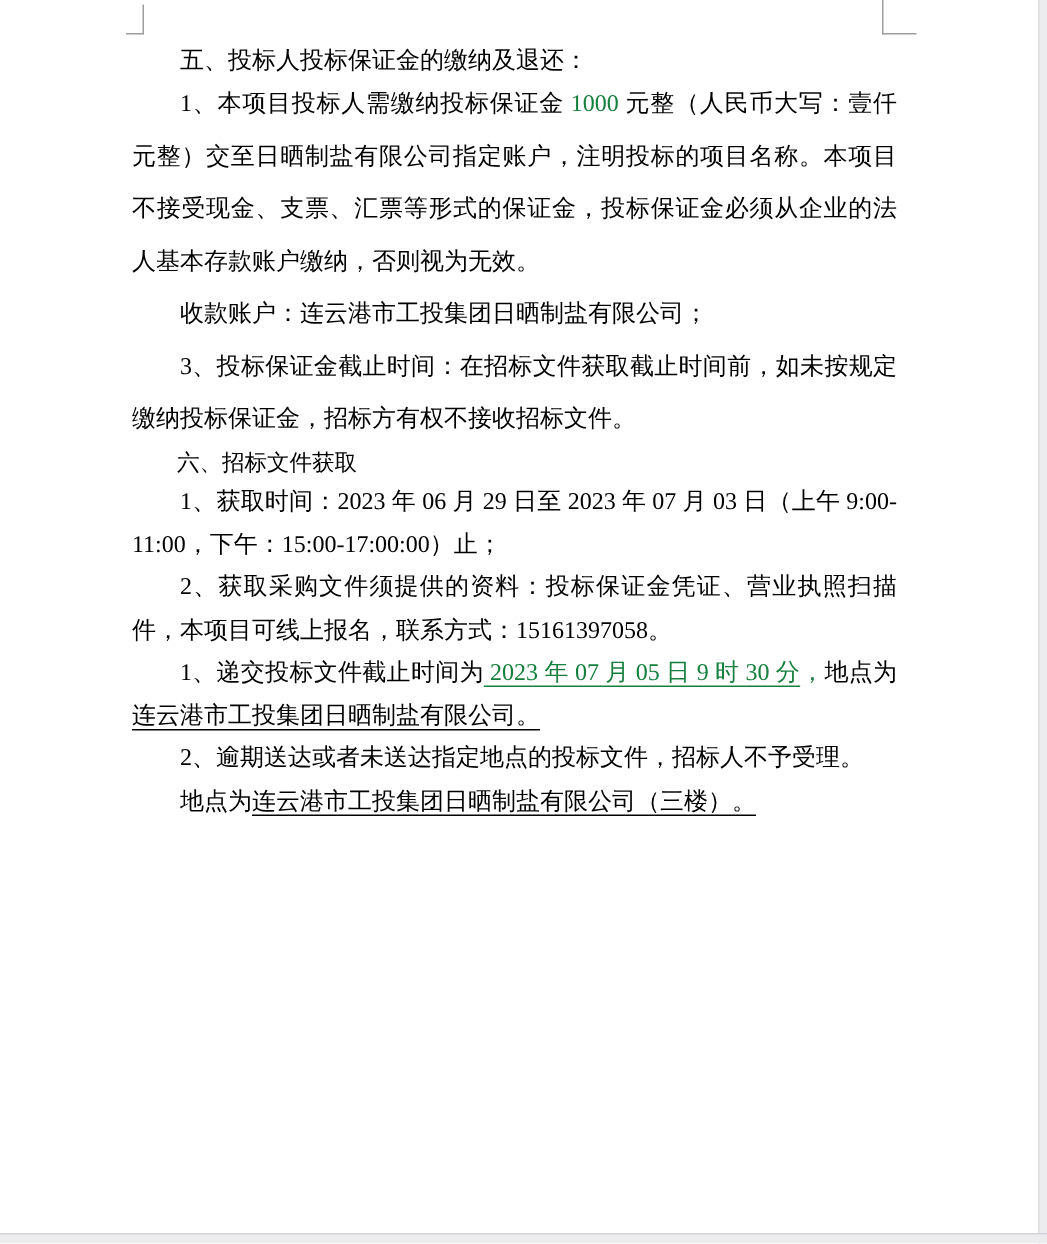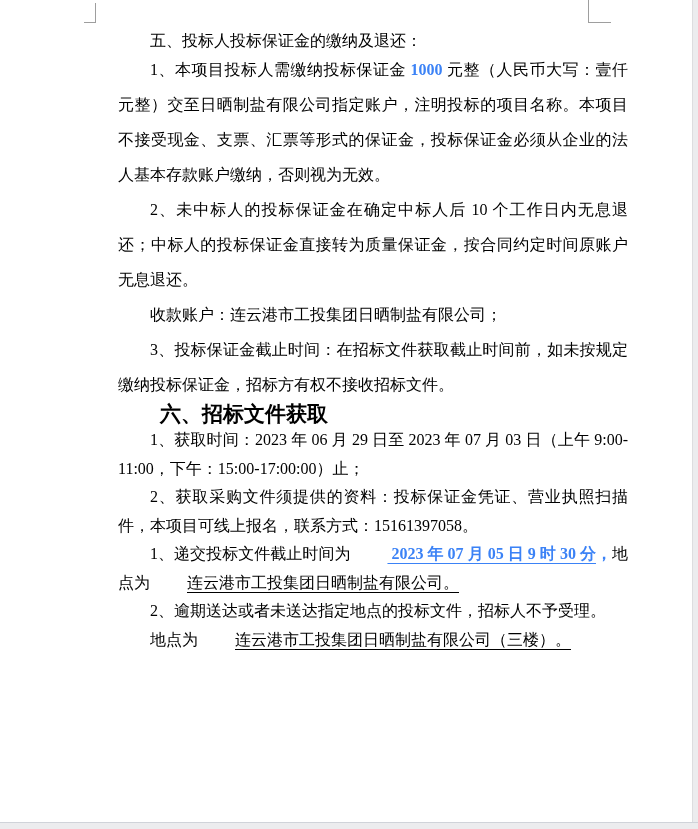--- a/index.html
+++ b/index.html
@@ -12,48 +12,47 @@
   
   .edge-right{position:absolute;top:0;right:0;width:5px;height:100%;
     background:#ececee;border-left:1px solid #dddddf;}
   .edge-bottom{position:absolute;left:0;bottom:0;width:100%;height:6px;
     background:#ececee;border-top:1px solid #d0d3d9;}
   
   .crop-left{position:absolute;left:84px;top:3px;width:11px;height:19px;
     border-right:1px solid #9e9e9e;border-bottom:1px solid #9e9e9e;}
   .crop-right{position:absolute;left:588px;top:0;width:22px;height:22px;
     border-left:1px solid #9e9e9e;border-bottom:1px solid #9e9e9e;}
-  .content{position:absolute;left:118px;top:30px;width:510px;}
+  .content{position:absolute;left:88px;top:30px;width:510px;}
   .content p{margin:0;text-align:justify;text-indent:2em;}
-  .h{font-weight:bold;font-size:21px;line-height:24px;margin:0;}
+  .h{font-weight:normal;font-size:15px;line-height:24px;margin:0;}
   .h-plain{font-weight:normal;font-size:16px;line-height:22px;margin:0 0 26px 0;}
   .h-six{margin-top:-8px;}
   .h-seven{margin-top:2px;}
   .h-eight{margin-top:2px;}
   .h-nine{margin-top:14px;}
   .s5{line-height:35px;}
   .s678{line-height:28.5px;}
-  .red{color:#3b82f6;font-weight:bold;}
-  .u{text-decoration:underline;text-underline-offset:4px;margin-left:37px;}
+  .red{color:#15803d;}
+  .u{text-decoration:underline;text-underline-offset:4px;}
 </style>
 </head>
 <body>
 
 <div class="page">
 
   <div class="crop-left"></div>
   <div class="crop-right"></div>
 
   <div class="content">
 
     <p class="h-plain">五、投标人投标保证金的缴纳及退还：</p>
 
     <p class="s5"><span>1、本项目投标人需缴纳投标保证金 </span><span class="red">1000</span><span> 元整（人民币大写：壹仟元整）交至日晒制盐有限公司指定账户，注明投标的项目名称。本项目不接受现金、支票、汇票等形式的保证金，投标保证金必须从企业的法人基本存款账户缴纳，否则视为无效。</span></p>
 
-    <p class="s5">2、未中标人的投标保证金在确定中标人后 10 个工作日内无息退还；中标人的投标保证金直接转为质量保证金，按合同约定时间原账户无息退还。</p>
 
     <p class="s5">收款账户：连云港市工投集团日晒制盐有限公司；</p>
 
     <p class="s5">3、投标保证金截止时间：在招标文件获取截止时间前，如未按规定缴纳投标保证金，招标方有权不接收招标文件。</p>
 
 
 
     <p class="h h-six">六、招标文件获取</p>
 
     <p class="s678">1、获取时间：2023 年 06 月 29 日至 2023 年 07 月 03 日（上午 9:00-11:00，下午：15:00-17:00:00）止；</p>

